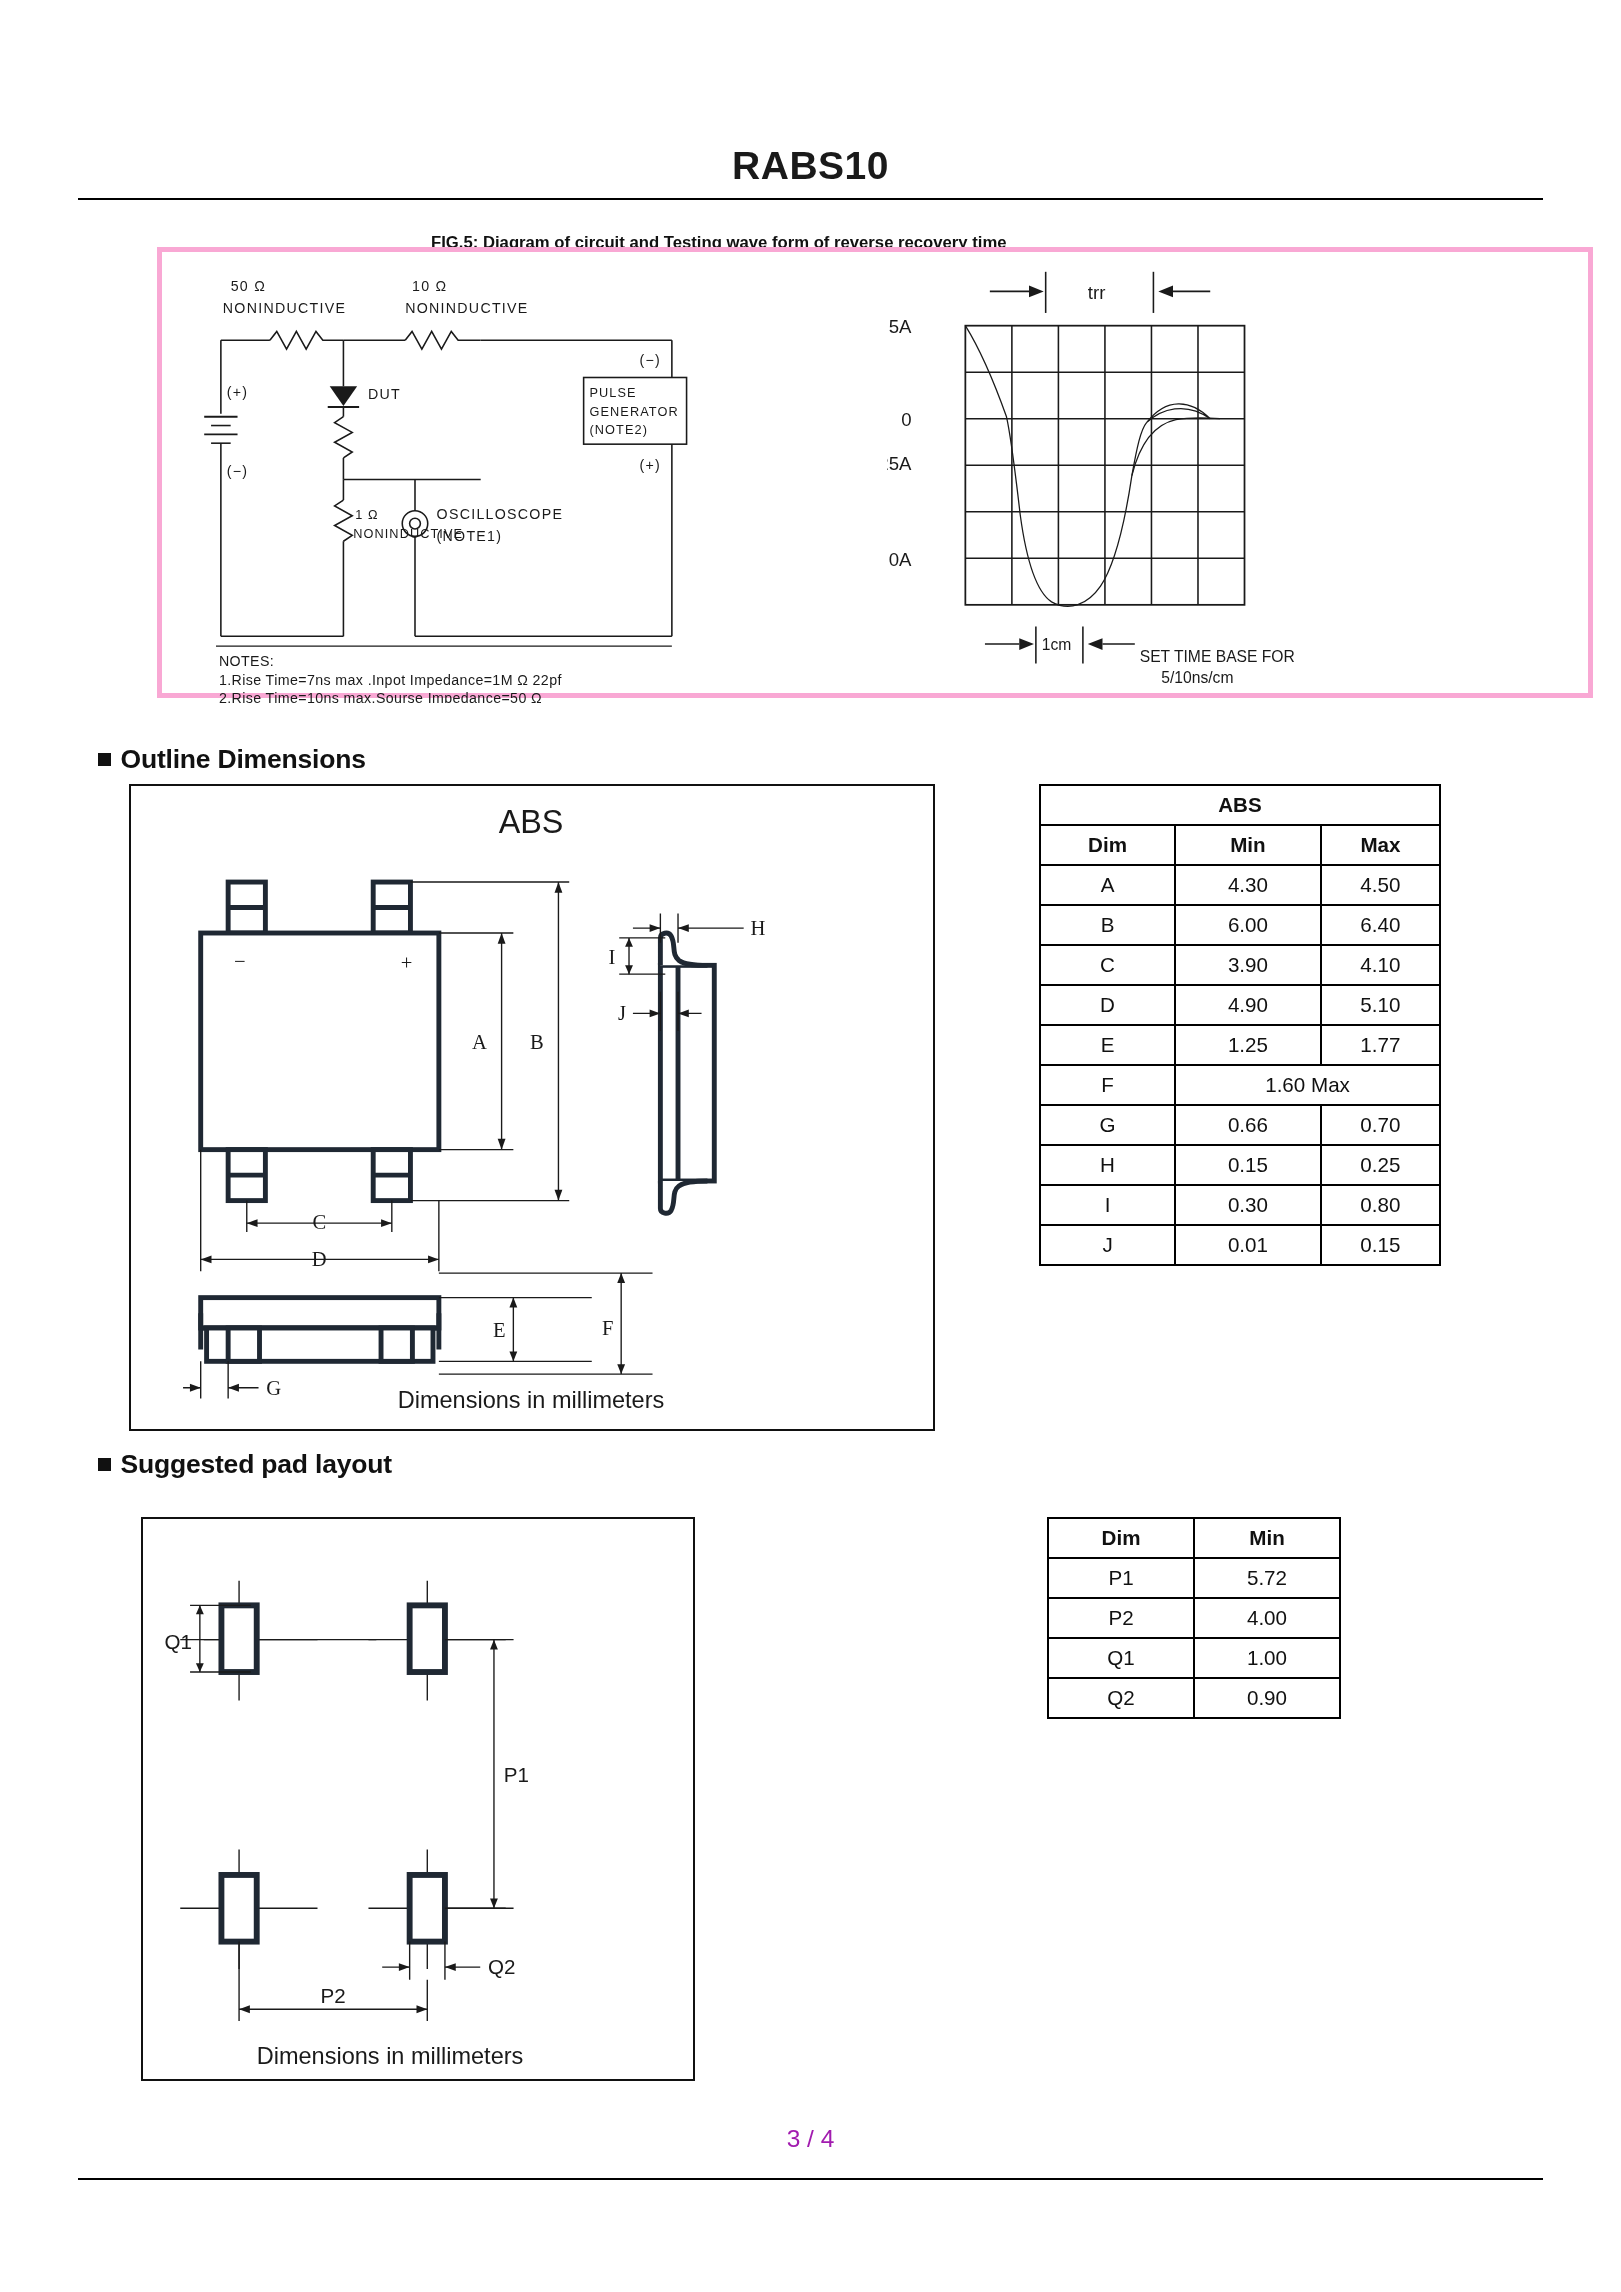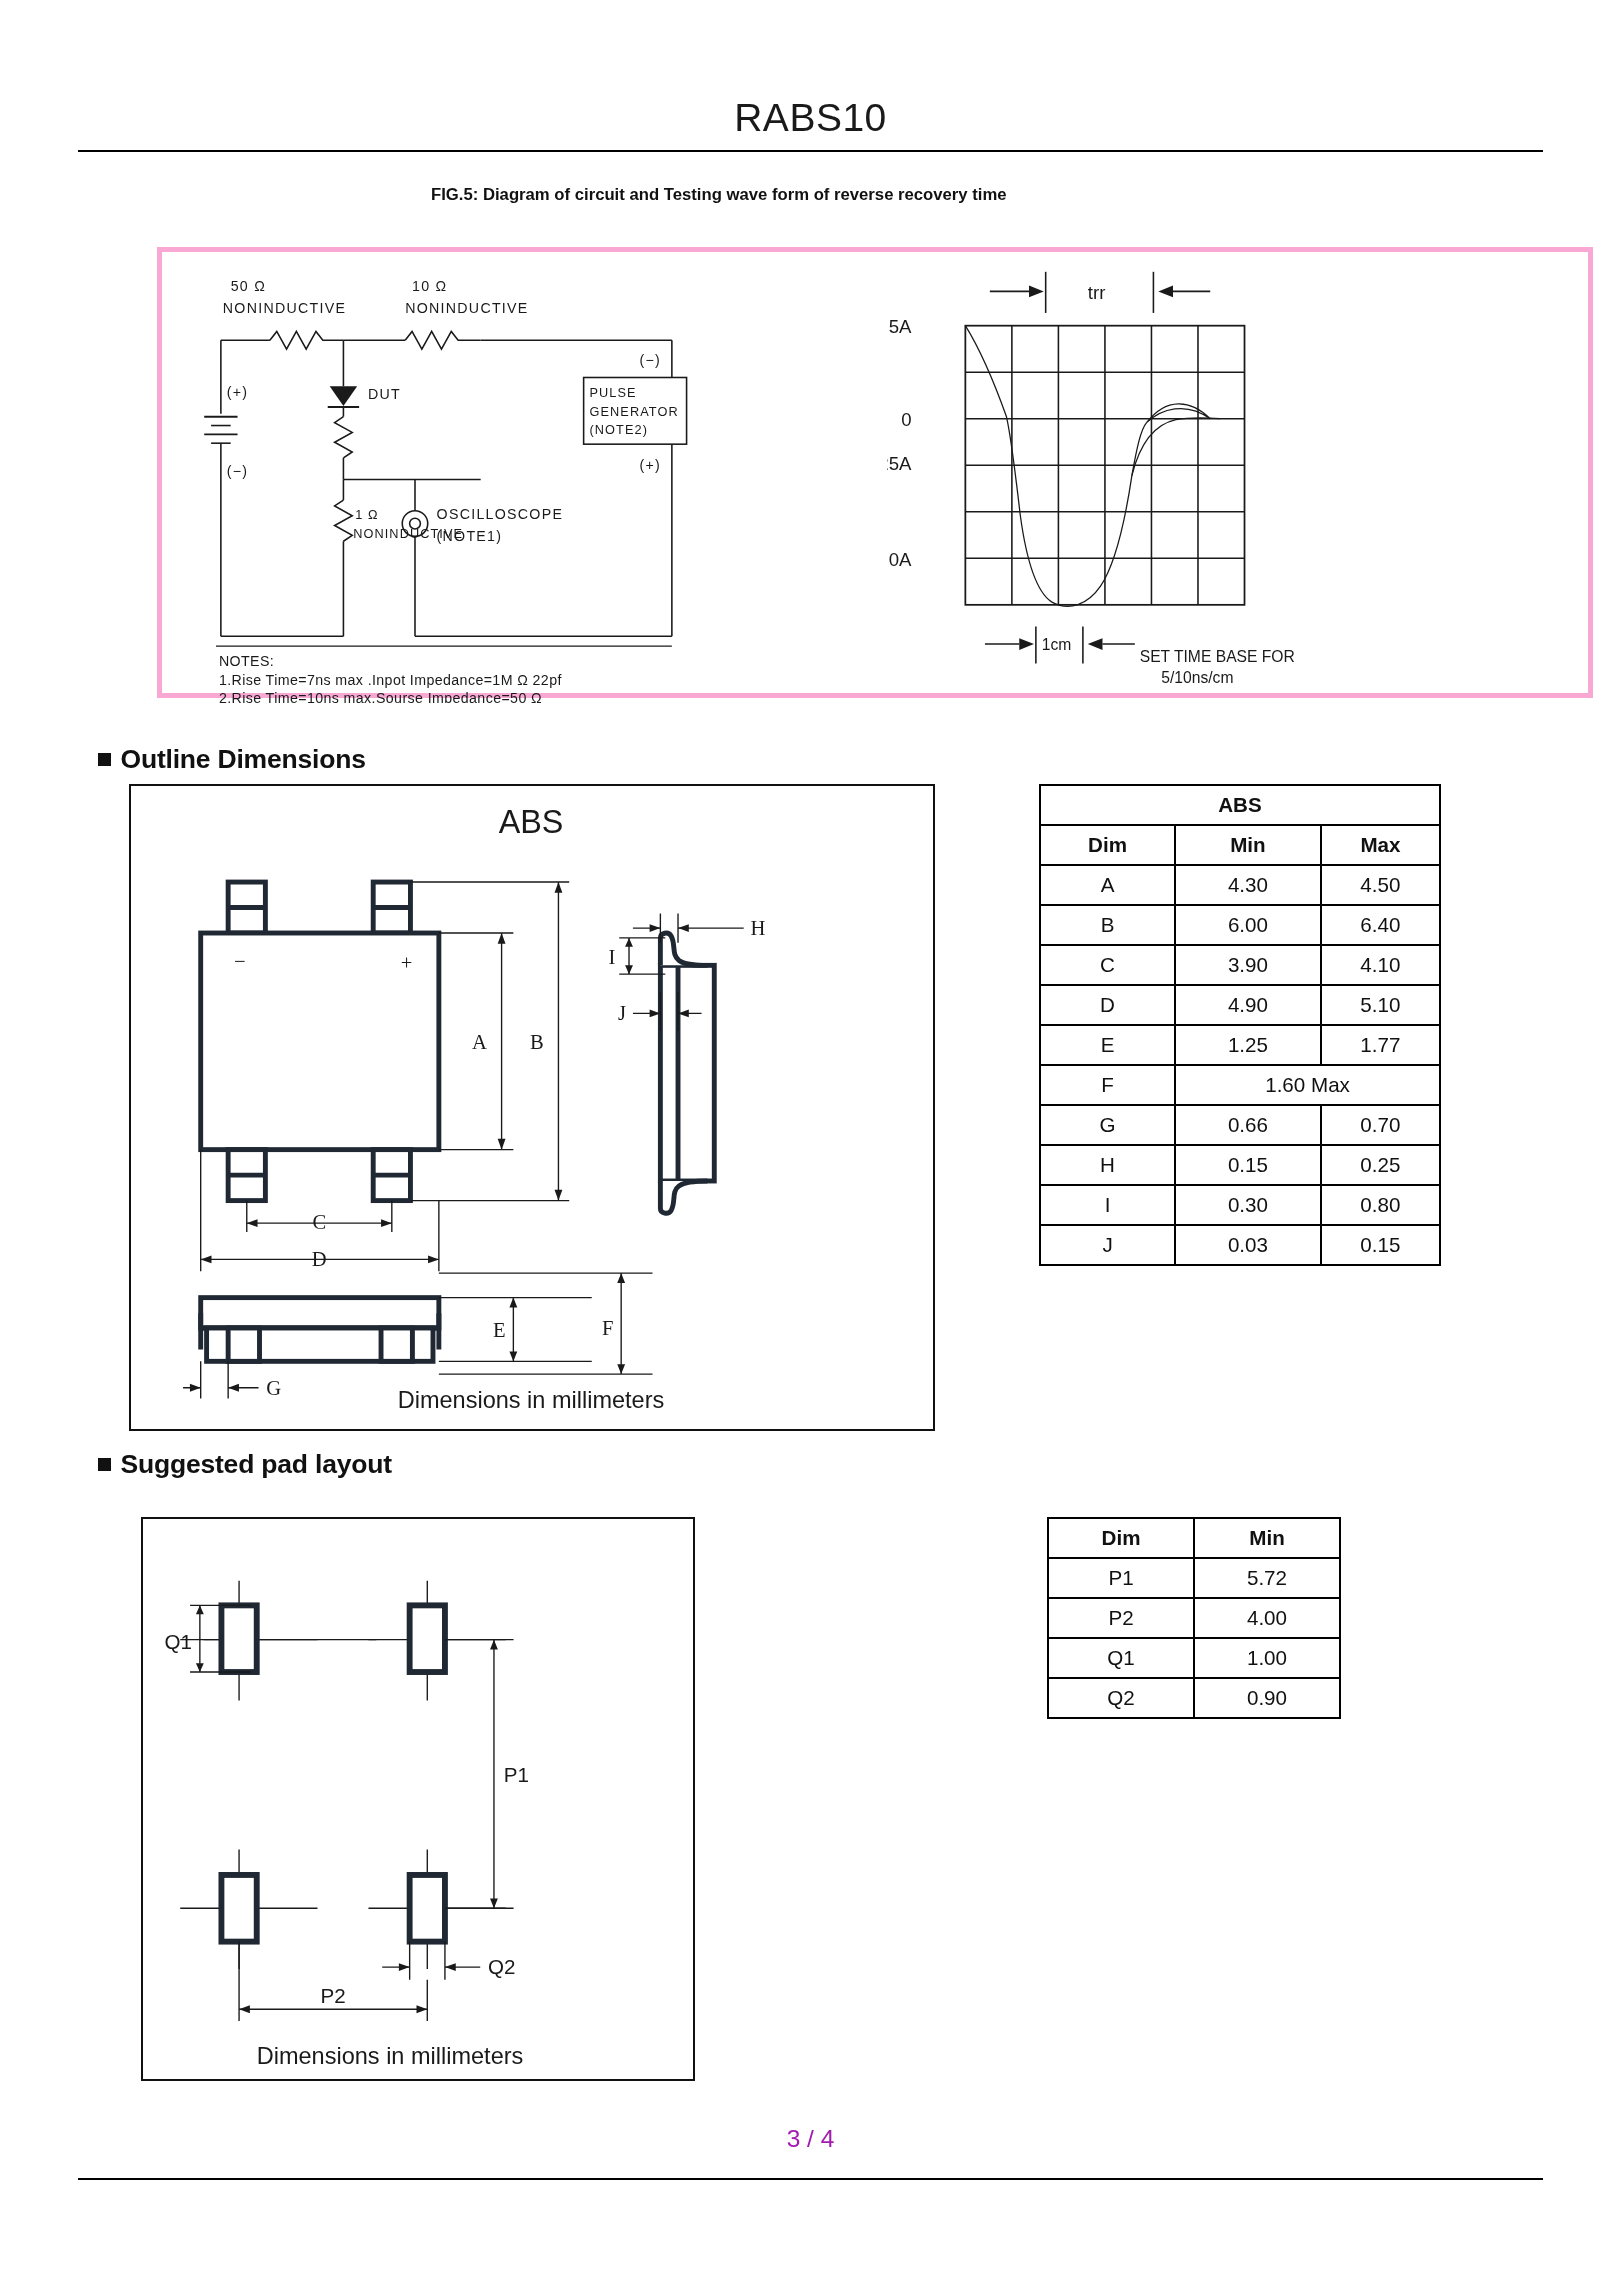--- a/index.html
+++ b/index.html
@@ -10,23 +10,24 @@
     font-family:"Liberation Sans", sans-serif;
     color:#1a1a1a;
     position:relative;
     overflow:hidden;
   }
 
   
   .page-title {
     text-align:center;
     font-size:39px;
-    font-weight:normal;
+    font-weight:bold;
     letter-spacing:0.5px;
     padding-top:96px;
+    margin-top:48px;
   }
   .rule-top {
     margin:9.8px 78px 0 78px;
     border-bottom:2.9px solid #000;
   }
 
   
   .fig-caption {
     margin-top:33px;
     margin-left:431px;
@@ -411,21 +412,21 @@
     <td>0.15</td>
     <td>0.25</td>
   </tr>
   <tr>
     <td>I</td>
     <td>0.30</td>
     <td>0.80</td>
   </tr>
   <tr>
     <td>J</td>
-    <td>0.03</td>
+    <td>0.01</td>
     <td>0.15</td>
   </tr>
 </tbody>
   </table>
 
 <div class="section-head" style="left:98px; top:1449px;">
   <span class="bullet"></span><span>Suggested pad layout</span>
 </div>
 
 <div class="pad-box">

